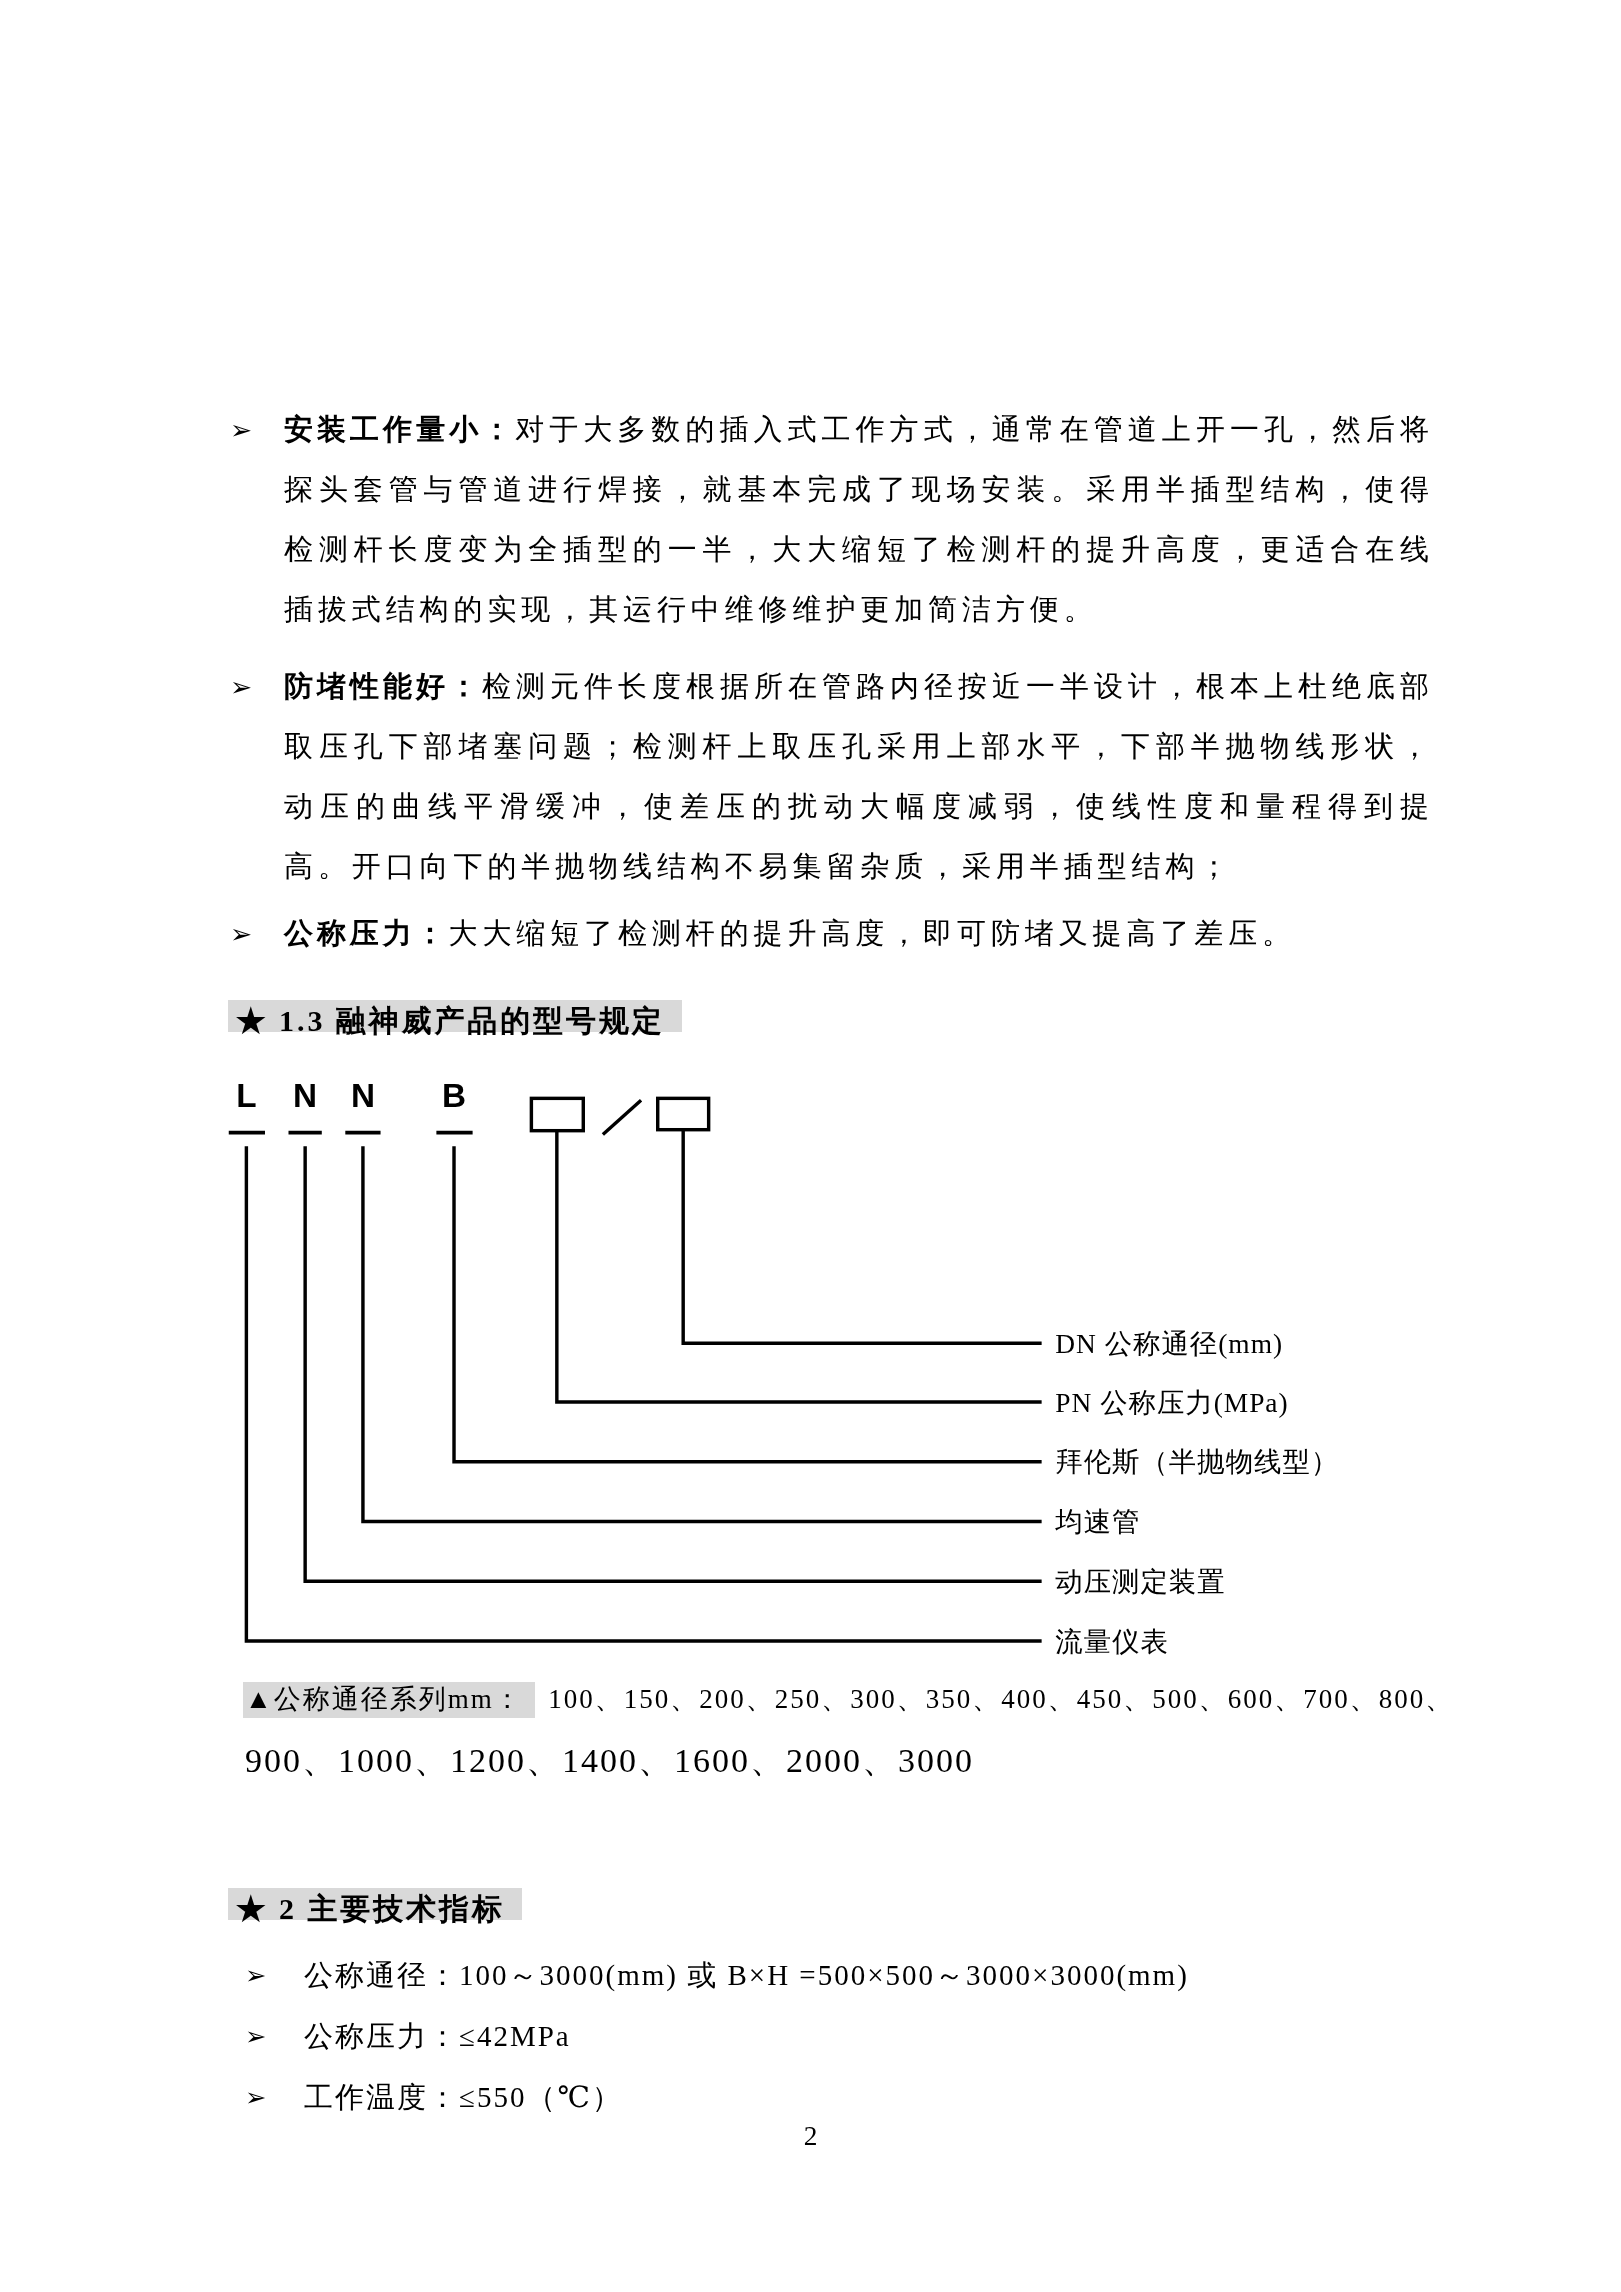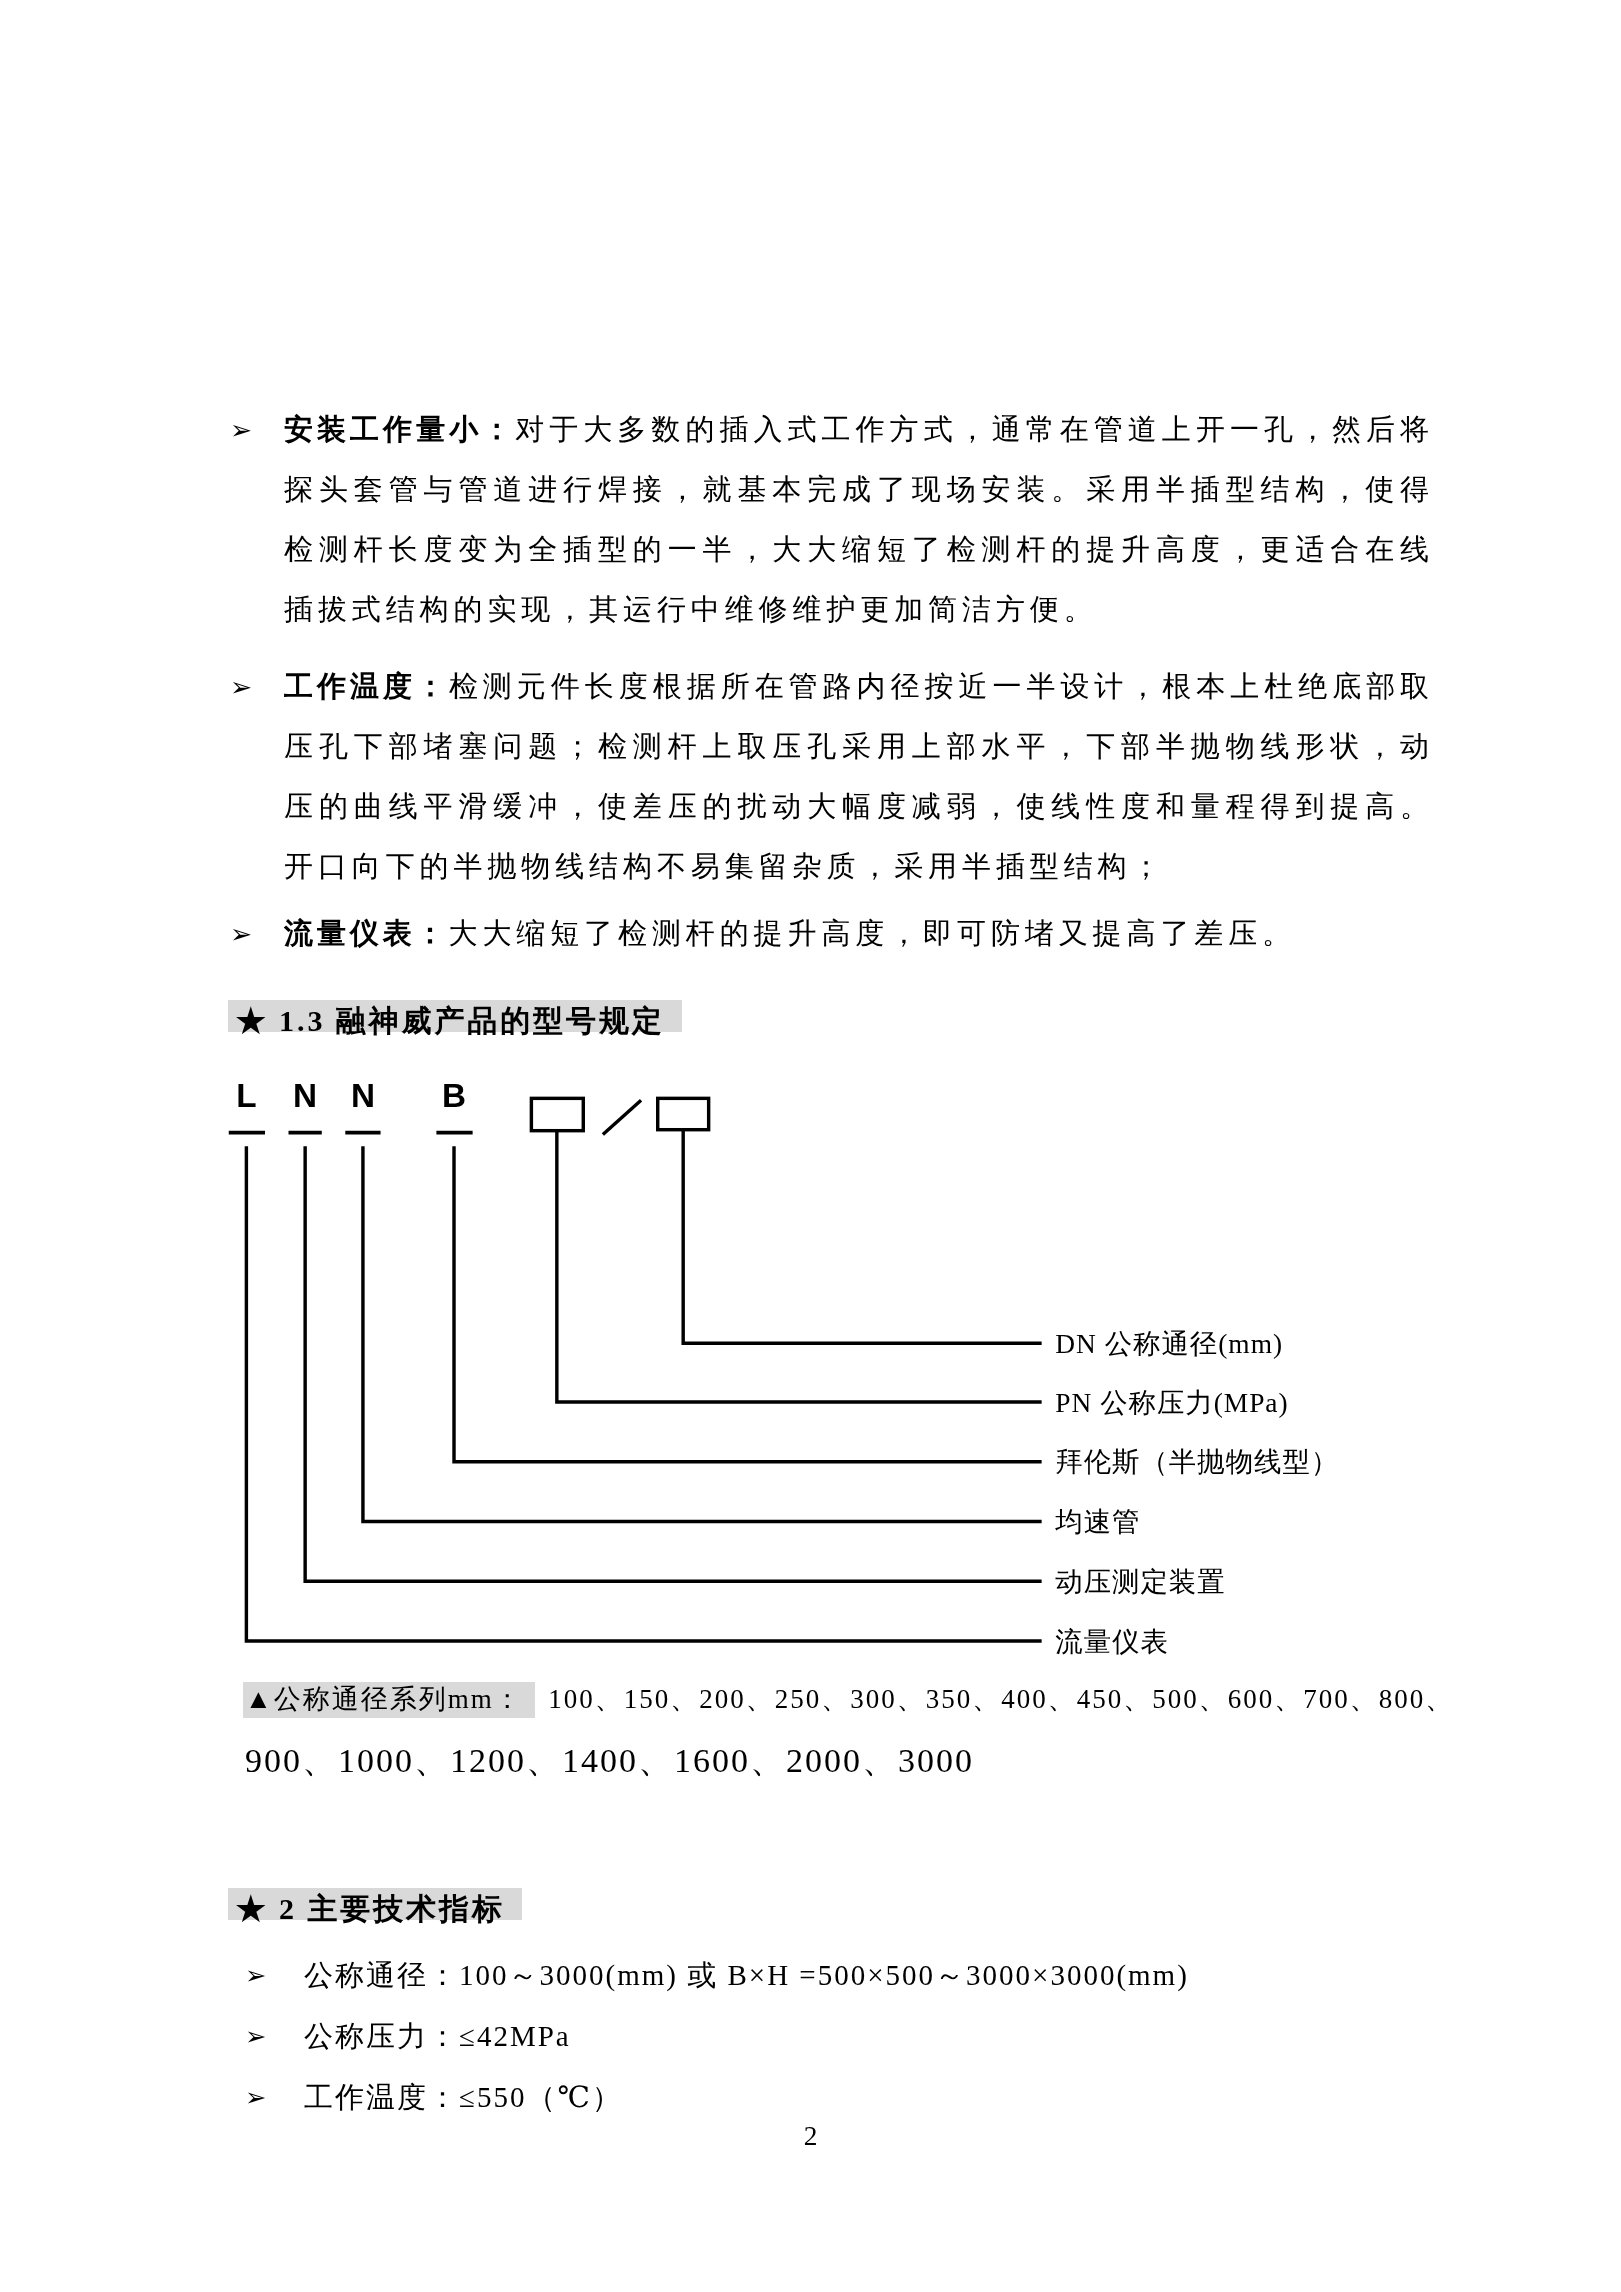--- a/index.html
+++ b/index.html
@@ -64,25 +64,25 @@
 <body>
 
 <div class="page">
 
 
   <div class="bullet" style="top:399px">
     <span class="marker">➢</span><span class="term">安装工作量小：</span><span>对于大多数的插入式工作方式，通常在管道上开一孔，然后将探头套管与管道进行焊接，就基本完成了现场安装。采用半插型结构，使得检测杆长度变为全插型的一半，大大缩短了检测杆的提升高度，更适合在线插拔式结构的实现，其运行中维修维护更加简洁方便。</span>
   </div>
 
   <div class="bullet" style="top:656px">
-    <span class="marker">➢</span><span class="term">工作温度：</span><span>检测元件长度根据所在管路内径按近一半设计，根本上杜绝底部取压孔下部堵塞问题；检测杆上取压孔采用上部水平，下部半抛物线形状，动压的曲线平滑缓冲，使差压的扰动大幅度减弱，使线性度和量程得到提高。开口向下的半抛物线结构不易集留杂质，采用半插型结构；</span>
+    <span class="marker">➢</span><span class="term">防堵性能好：</span><span>检测元件长度根据所在管路内径按近一半设计，根本上杜绝底部取压孔下部堵塞问题；检测杆上取压孔采用上部水平，下部半抛物线形状，动压的曲线平滑缓冲，使差压的扰动大幅度减弱，使线性度和量程得到提高。开口向下的半抛物线结构不易集留杂质，采用半插型结构；</span>
   </div>
 
   <div class="bullet" style="top:903px">
-    <span class="marker">➢</span><span class="term">流量仪表：</span><span>大大缩短了检测杆的提升高度，即可防堵又提高了差压。</span>
+    <span class="marker">➢</span><span class="term">公称压力：</span><span>大大缩短了检测杆的提升高度，即可防堵又提高了差压。</span>
   </div>
 
   <div class="heading" style="left:228px;top:1000px">★ 1.3 融神威产品的型号规定</div>
 
   <svg class="diagram" width="1621" height="617" viewBox="0 0 1654 630">
 
     <text class="code-letter" x="251" y="40" text-anchor="middle">L</text>
     <text class="code-letter" x="311" y="40" text-anchor="middle">N</text>
     <text class="code-letter" x="370" y="40" text-anchor="middle">N</text>
     <text class="code-letter" x="463" y="40" text-anchor="middle">B</text>

